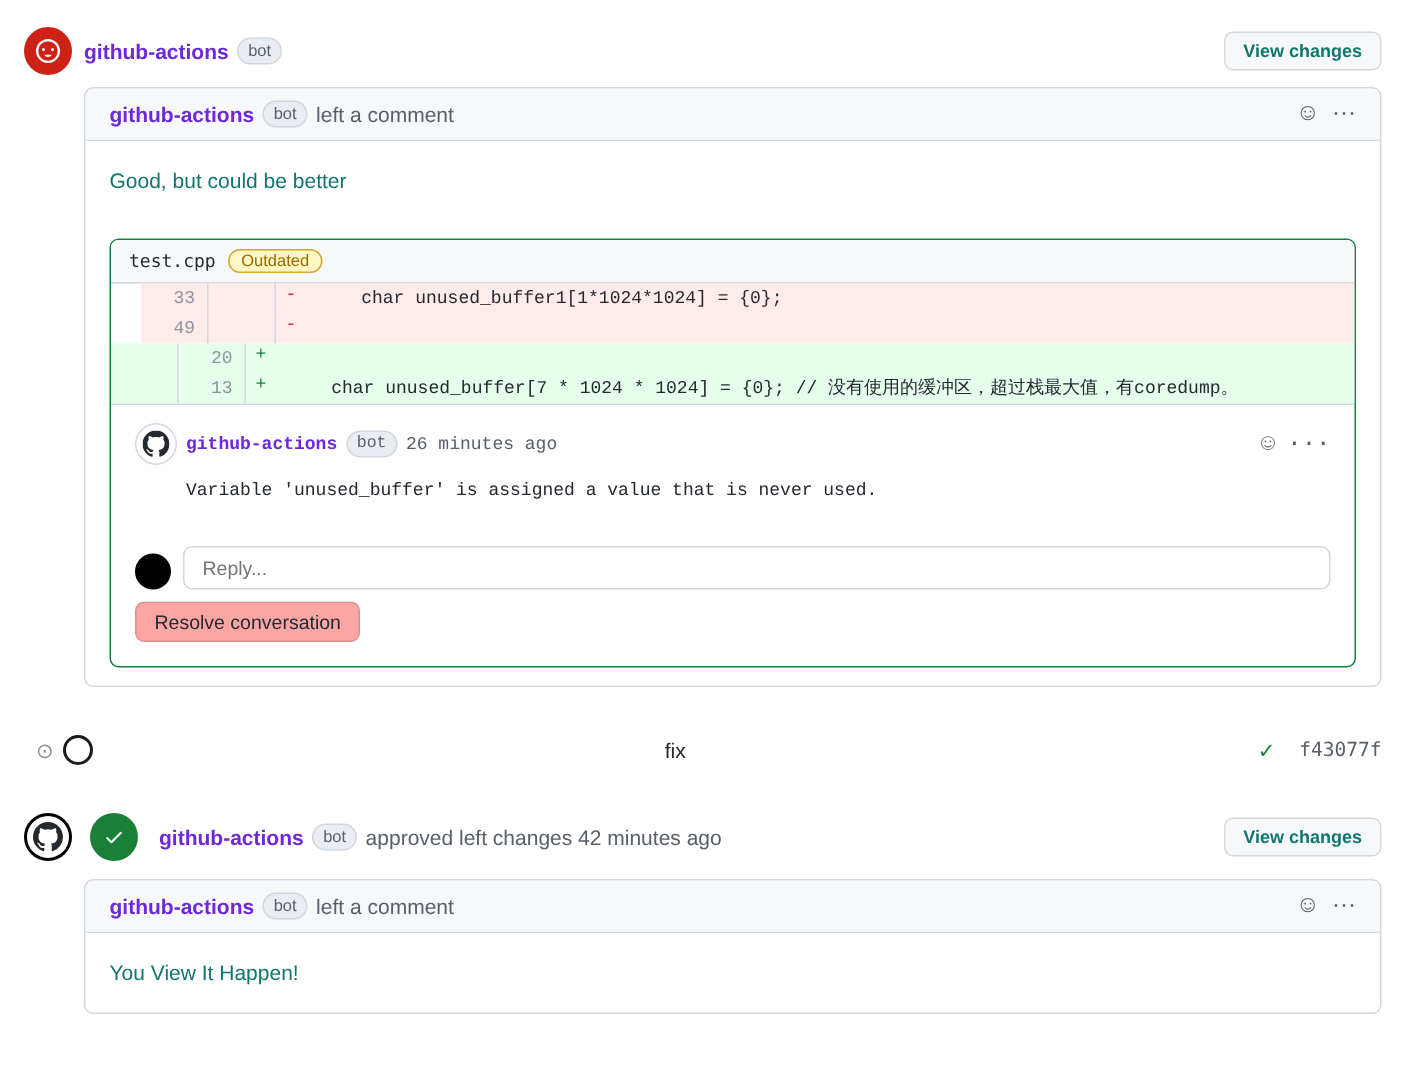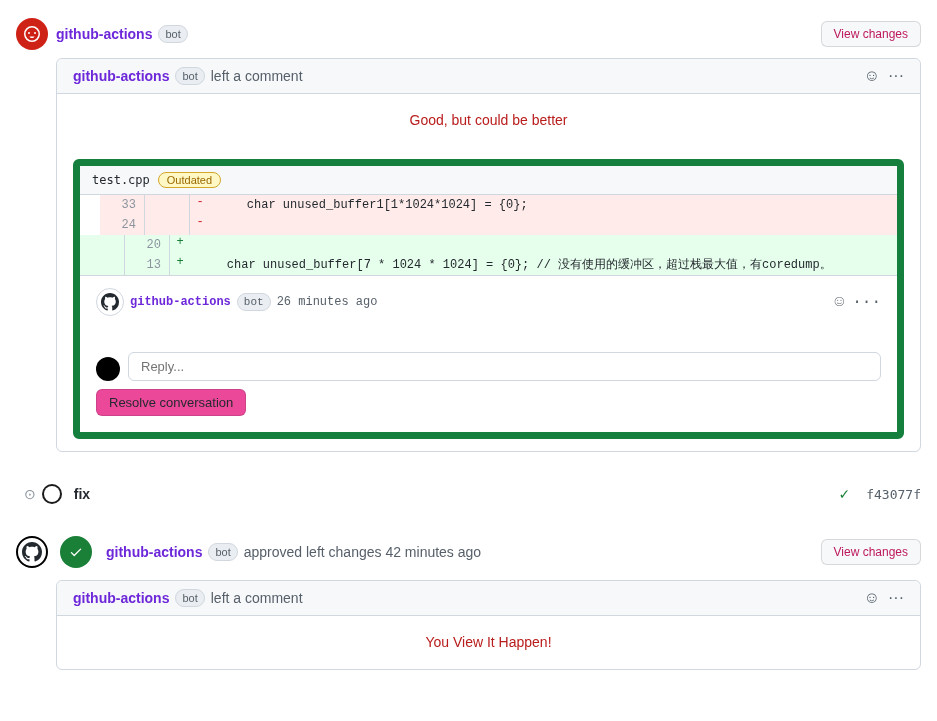--- a/index.html
+++ b/index.html
@@ -89,26 +89,26 @@
       border: 1px solid #d0d7de;
     }
 
     .action-text {
       color: #57606a;
     }
 
     .view-changes-btn {
       padding: 5px 12px;
       font-size: 12px;
-      color: #be185d;
+      color: #0f766e;
       background: #f6f8fa;
       border: 1px solid rgba(31,35,40,0.15);
       border-radius: 6px;
       cursor: pointer;
-      font-weight: 400;
+      font-weight: 700;
     }
 
     
     .comment-card {
       margin: 0 16px 0 56px;
       border: 1px solid #d0d7de;
       border-radius: 6px;
       background: #fff;
     }
 
@@ -130,29 +130,28 @@
 
     .comment-card-header-right {
       display: flex;
       align-items: center;
       gap: 8px;
       color: #57606a;
     }
 
     .comment-body {
       padding: 16px;
-      color: #b91c1c;
+      color: #0f766e;
       line-height: 1.5;
-      text-align: center;
     }
 
     
     .diff-container {
       margin: 12px 16px;
-      border: 7px solid #15803d;
+      border: 1px solid #15803d;
       border-radius: 6px;
       overflow: hidden;
       font-family: "SFMono-Regular", Consolas, "Liberation Mono", Menlo, monospace;
       font-size: 12px;
     }
 
     .diff-file-header {
       background: #f6f8fa;
       padding: 6px 12px;
       display: flex;
@@ -281,21 +280,21 @@
       border-radius: 6px;
       font-size: 13px;
       color: #57606a;
       background: #fff;
     }
 
     .resolve-btn {
       padding: 5px 12px;
       font-size: 13px;
       color: #24292f;
-      background: #ec4899;
+      background: #fca5a5;
       border: 1px solid rgba(31,35,40,0.15);
       border-radius: 6px;
       cursor: pointer;
       margin: 0 16px 16px 16px;
     }
 
     
     .commit-line {
       display: flex;
       align-items: center;
@@ -309,21 +308,22 @@
       height: 20px;
       background: #1a1a1a;
       border-radius: 50%;
       display: flex;
       align-items: center;
       justify-content: center;
     }
 
     .commit-name {
       flex: 1;
-      font-weight: 700;
+      font-weight: 400;
+      text-align: center;
     }
 
     .commit-hash {
       font-family: monospace;
       color: #57606a;
       font-size: 13px;
     }
 
     .check-icon {
       color: #1a7f37;
@@ -396,21 +396,21 @@
       
       <div class="diff-line deleted">
         <div class="diff-num-old deleted-num">33</div>
         <div class="diff-num-new deleted-num"></div>
         <span class="diff-sign del">-</span>
         <span class="diff-code">    char unused_buffer1[1*1024*1024] = {0};</span>
       </div>
 
       
       <div class="diff-line deleted">
-        <div class="diff-num-old deleted-num">24</div>
+        <div class="diff-num-old deleted-num">49</div>
         <div class="diff-num-new deleted-num"></div>
         <span class="diff-sign del">-</span>
         <span class="diff-code"></span>
       </div>
 
       
       <div class="diff-line added">
         <div class="diff-num-old added-num"></div>
         <div class="diff-num-new added-num">20</div>
         <span class="diff-sign add">+</span>
@@ -436,20 +436,21 @@
             </div>
             <span class="username">github-actions</span>
             <span class="badge">bot</span>
             <span class="action-text">26 minutes ago</span>
           </div>
           <div class="comment-card-header-right">
             <span class="emoji-icon">☺</span>
             <span class="dots-icon">···</span>
           </div>
         </div>
+        <div class="inline-comment-body">Variable 'unused_buffer' is assigned a value that is never used.</div>
       </div>
 
       
       <div class="reply-area">
         <div class="avatar-small"></div>
         <input class="reply-input" type="text" placeholder="Reply..." style="">
       </div>
 
       
       <button class="resolve-btn">Resolve conversation</button>

